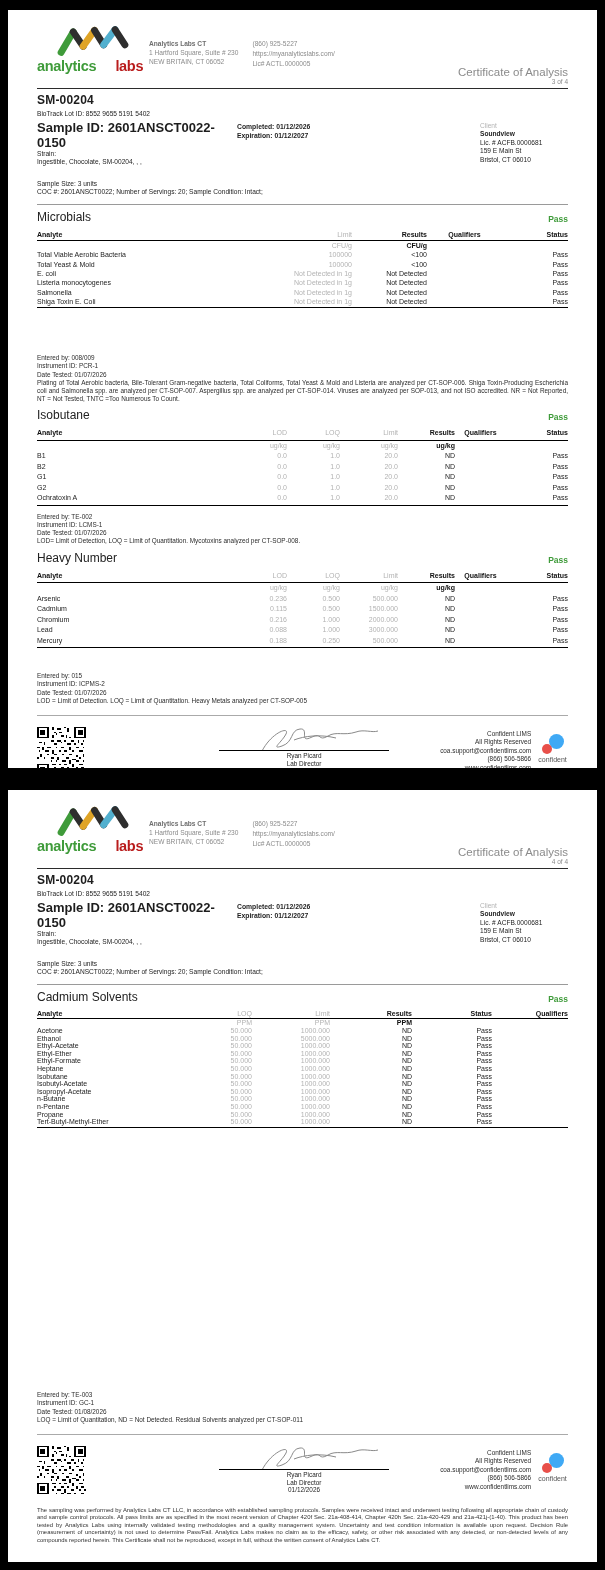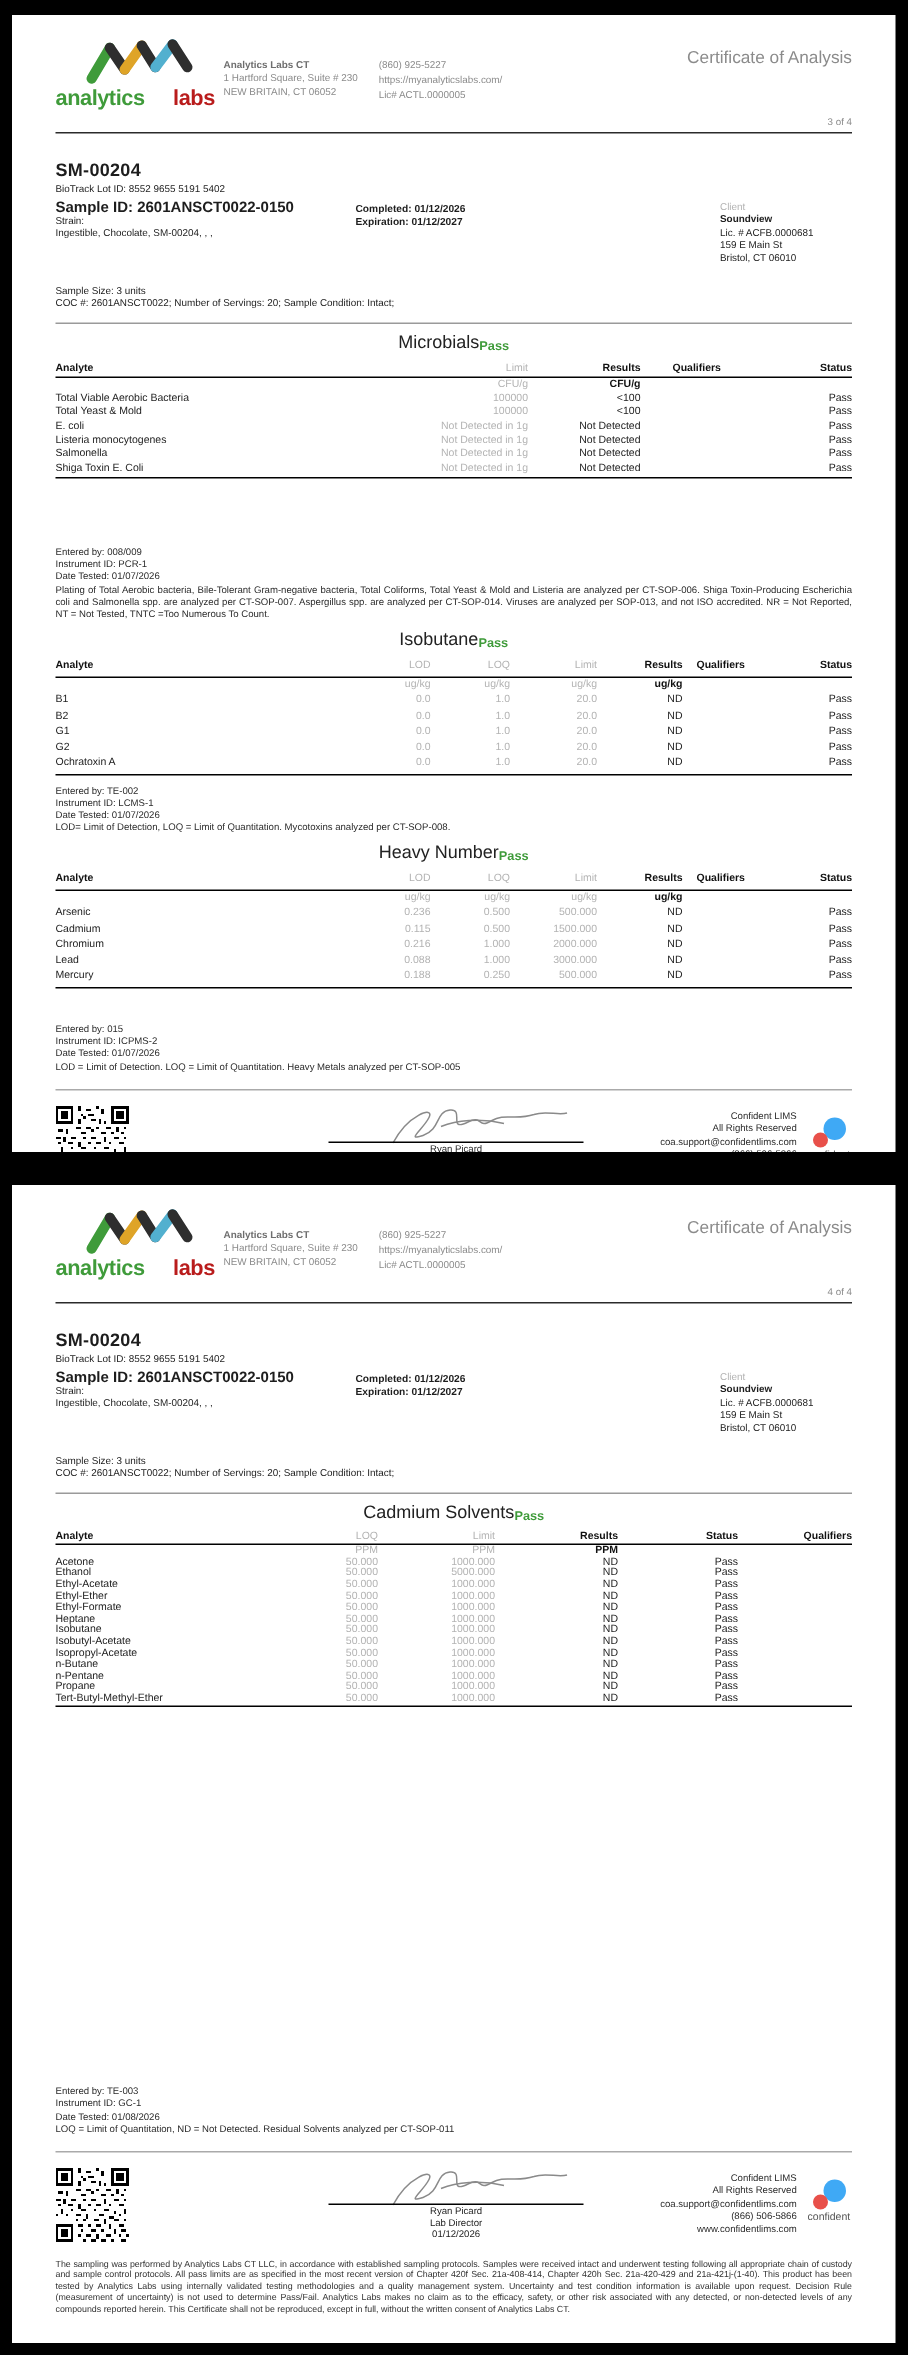--- a/index.html
+++ b/index.html
@@ -14,42 +14,42 @@
   .hdr { display:flex; align-items:flex-start; }
   .logo-box { width:112px; }
   .logo-zig { display:block; margin-left:18px; }
   .wordmark { font-size:14.5px; font-weight:600; letter-spacing:-0.3px; margin-top:1px; }
   .wordmark .wgreen { color:#3f9b3a; }
   .wordmark .wdark { color:#b91c1c;padding-left:19px; }
   .labinfo { font-size:6.6px; line-height:9px; color:#8b8b8b; margin-top:14px; }
   .labinfo .lab-name { font-weight:700; color:#6e6e6e; }
   .labinfo2 { font-size:6.6px; line-height:9px; color:#8b8b8b; margin-top:14px; margin-left:14px; }
   .labinfo2 div { margin-bottom:1px; }
-  .coa { flex:1; display:flex; flex-direction:column; align-items:flex-end; justify-content:space-between; height:52px; margin-top:8px; }
+  .coa { flex:1; display:flex; flex-direction:column; align-items:flex-end; justify-content:flex-end; height:52px; margin-top:8px; }
   .coa-title { font-size:11.5px; color:#8b8b8b; }
   .page-num { font-size:6.5px; color:#8b8b8b; }
   .hdr-rule { border:none; border-top:1.2px solid #2b2b2b; margin-top:3px; }
 
   
-  .sample-name { font-size:12px; font-weight:800; margin-top:17px; letter-spacing:0.2px; }
+  .sample-name { font-size:12px; font-weight:800; margin-top:4px; letter-spacing:0.2px; }
   .biotrack { font-size:6.6px; margin-top:3px; }
   .srow { display:flex; margin-top:1px; }
   .scol1 { width:200px; }
-  .sid { font-size:10px; font-weight:800; }
+  .sid { font-size:13px; font-weight:800; }
   .small { font-size:6.6px; line-height:8.6px; }
   .scol2 { width:140px; font-size:6.8px; font-weight:700; line-height:9px; padding-top:2px; }
   .scol3 { flex:1; padding-left:103px; padding-top:2px; }
   .gray { color:#b3b3b3; }
   .client-name { font-weight:700; }
   .ssize { font-size:6.6px; margin-top:13px; }
   .coc { font-size:6.6px; margin-top:1px; }
 
   
   .sec-rule { border:none; border-top:1px solid #9a9a9a; margin-top:9px; }
-  .sec-head { display:flex; justify-content:center; align-items:flex-end; margin-top:5px; }
+  .sec-head { display:flex; justify-content:space-between; align-items:flex-end; margin-top:5px; }
   .sec-title { font-size:12px; font-weight:400; color:#222; }
   .pass-badge { font-size:8.5px; font-weight:700; color:#3f9b3a; }
 
   
   .tbl { margin-top:6px; }
   .row { display:grid; align-items:end; }
   .tbl-mb .row { grid-template-columns:235px 80px 75px 75px 66px; }
   .tbl-7  .row { grid-template-columns:175px 75px 53px 58px 57px 51px 62px; }
   .tbl-rs .row { grid-template-columns:150px 65px 78px 82px 80px 76px; }
   .c { font-size:7px; line-height:9.3px; }

